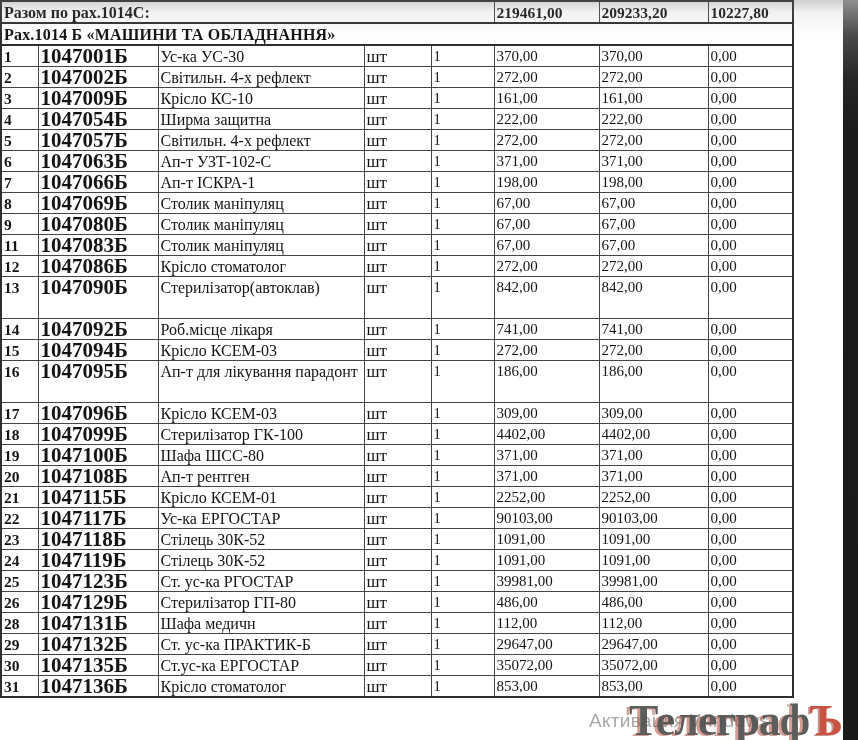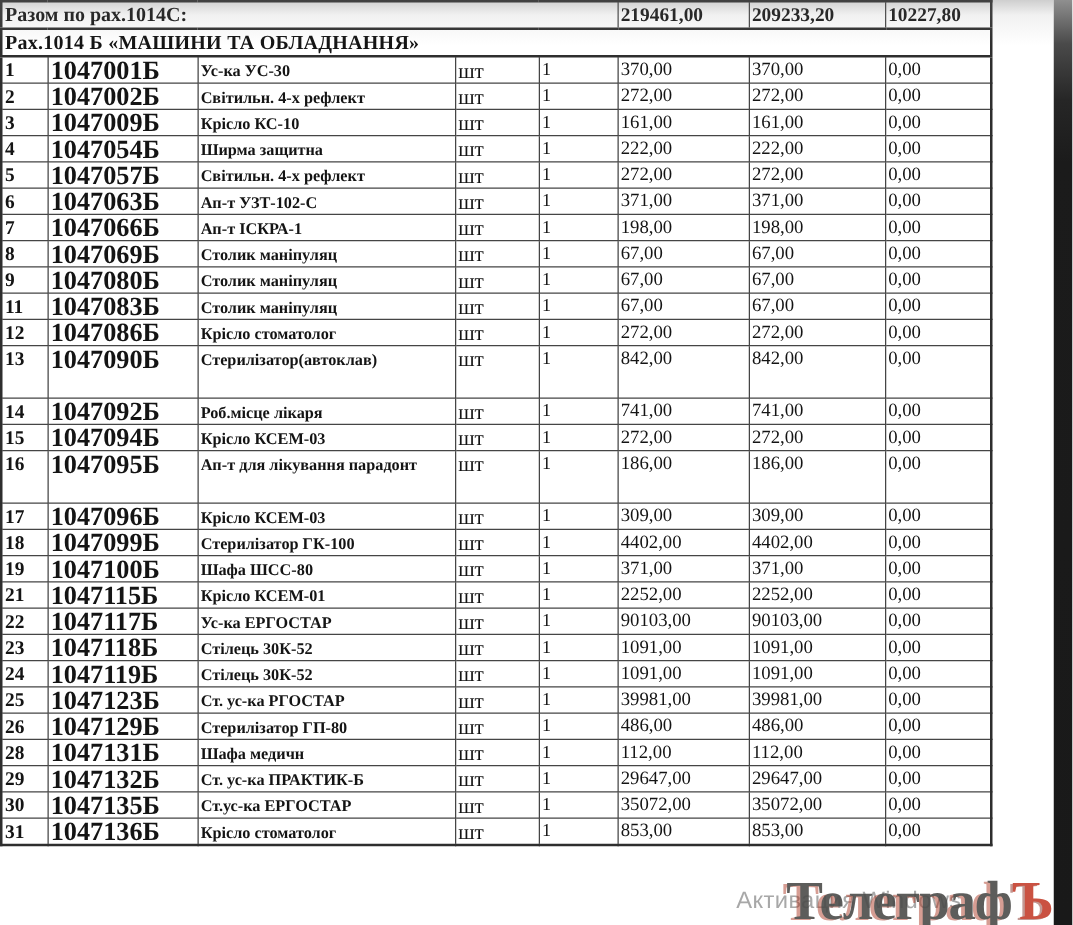--- a/index.html
+++ b/index.html
@@ -34,21 +34,21 @@
   tr.section-row td { border-bottom:2px solid #2e2e2e; }
   tr.item-row { height:21px; }
   tr.item-row.tall { height:42px;margin-left:40px; }
 
   .summary-label { font-weight:bold; font-size:16px; padding-left:8px; }
   .summary-val   { font-weight:bold; font-size:15.5px; padding-left:13px; }
   .section-label { font-weight:bold; font-size:16px; padding-left:5px; letter-spacing:0.2px; }
 
   .cell-num  { font-weight:bold; font-size:15.5px; padding-left:8px; }
   .cell-code { font-weight:bold; font-size:21px; padding-left:10px; }
-  .cell-name { font-weight:bold; font-size:13px; padding-left:9px; white-space:normal; }
+  .cell-name { font-weight:normal; font-size:16px; padding-left:9px; white-space:normal; }
   .cell-unit { font-size:17px; padding-left:13px; padding-top:3px; }
   .cell-qty  { font-size:14.5px; padding-left:15px; }
   .cell-val  { font-size:15px;   padding-left:14px; }
 
   .name-wrap       { display:block; width:182px; }
   .name-wrap.break { width:168px; word-break:break-all; }
   .name-wrap.just  { text-align:justify; }
 
   
   .top-shade {
@@ -292,20 +292,30 @@
         <td class="cell-num">19</td>
         <td class="cell-code">1047100Б</td>
         <td class="cell-name">Шафа ШСС-80</td>
         <td class="cell-unit">шт</td>
         <td class="cell-qty">1</td>
         <td class="cell-val">371,00</td>
         <td class="cell-val">371,00</td>
         <td class="cell-val">0,00</td>
       </tr>
       <tr class="item-row">
+        <td class="cell-num">20</td>
+        <td class="cell-code">1047108Б</td>
+        <td class="cell-name">Ап-т рентген</td>
+        <td class="cell-unit">шт</td>
+        <td class="cell-qty">1</td>
+        <td class="cell-val">371,00</td>
+        <td class="cell-val">371,00</td>
+        <td class="cell-val">0,00</td>
+      </tr>
+      <tr class="item-row">
         <td class="cell-num">21</td>
         <td class="cell-code">1047115Б</td>
         <td class="cell-name">Крісло КСЕМ-01</td>
         <td class="cell-unit">шт</td>
         <td class="cell-qty">1</td>
         <td class="cell-val">2252,00</td>
         <td class="cell-val">2252,00</td>
         <td class="cell-val">0,00</td>
       </tr>
       <tr class="item-row">

